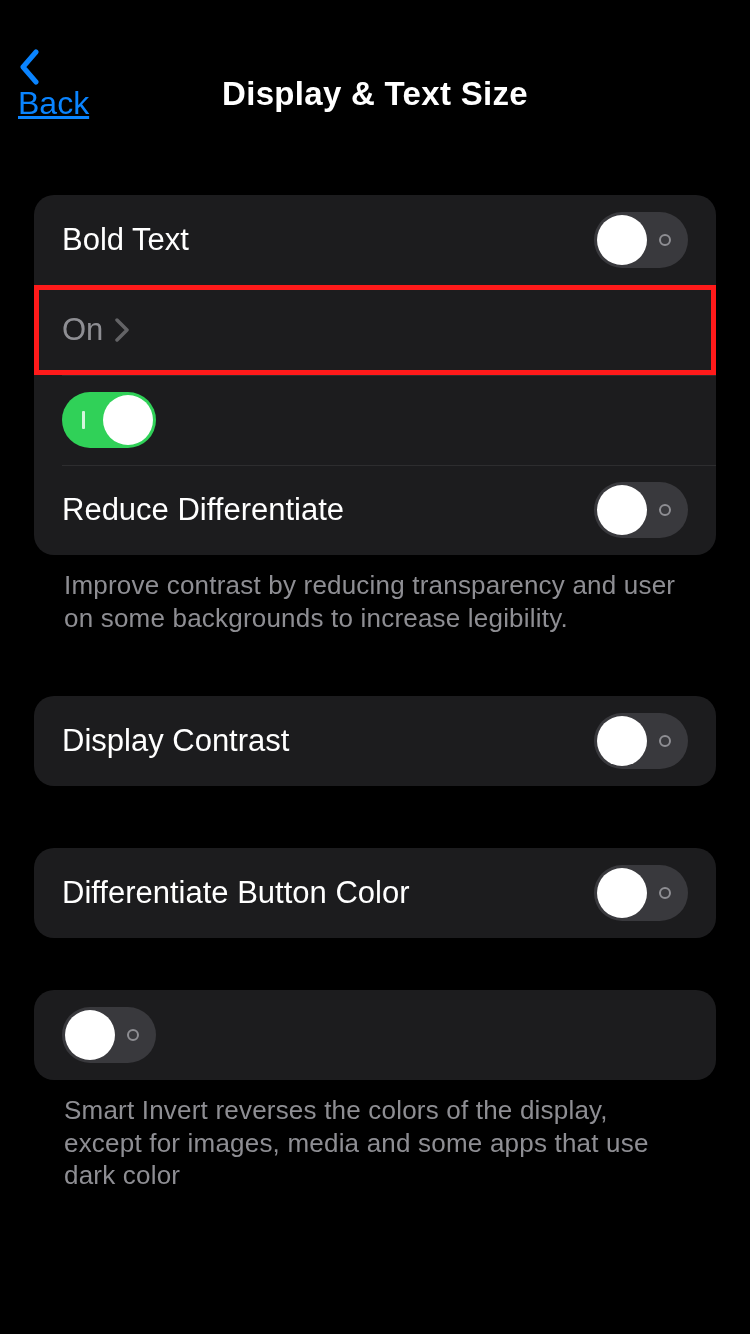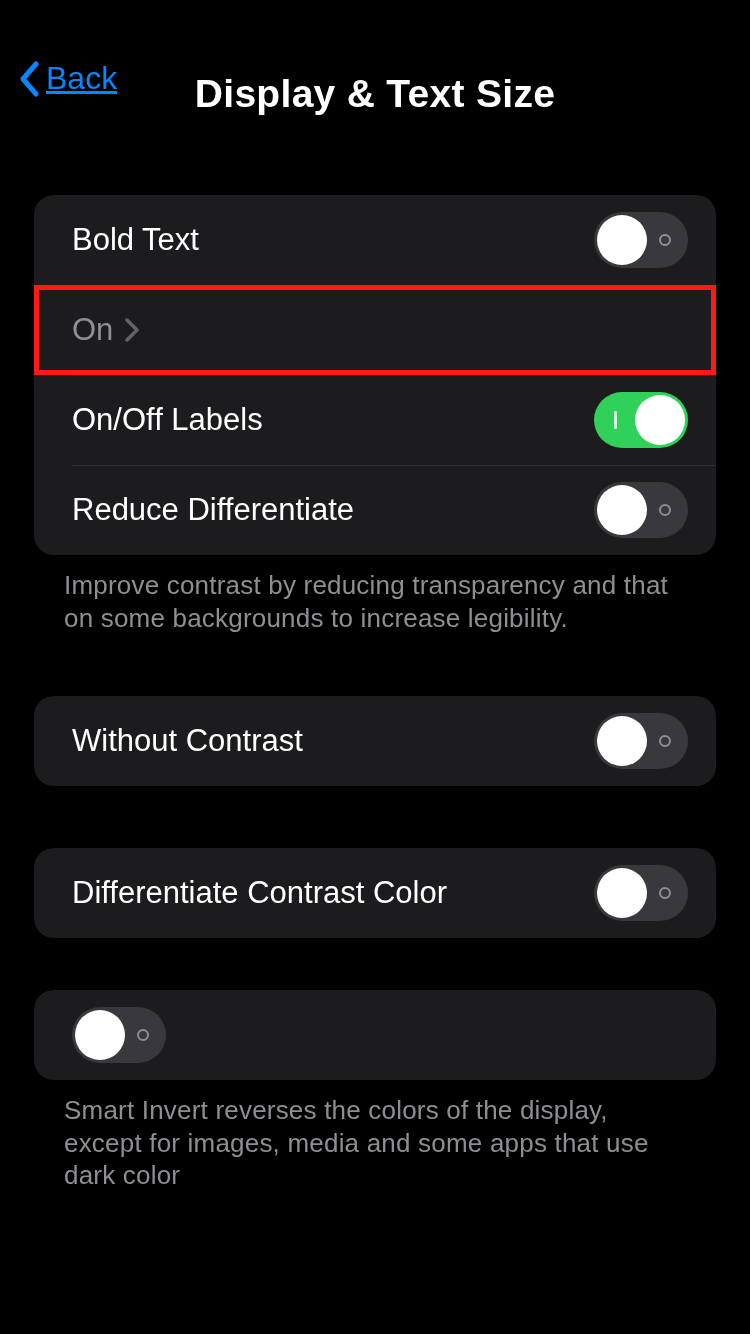--- a/index.html
+++ b/index.html
@@ -13,61 +13,60 @@
     }
     .header {
       display: flex;
       align-items: center;
       padding: 58px 20px 0 20px;
       height: 130px;
       position: relative;
     }
     .back-btn {
       display: flex;
-      align-items: center;
       position: absolute;
       left: 18px;
-      top: 60px;
+      top: 49px;
       cursor: pointer;
+      flex-direction: column;
     }
     .back-chevron {
       width: 22px;
       height: 36px;
       margin-right: 6px;
     }
     .back-label {
       color: #0a84ff;
       font-size: 32px;
       text-decoration: underline;
       font-weight: 400;
     }
     .page-title {
       width: 100%;
       text-align: center;
       color: #fff;
-      font-size: 39px;
+      font-size: 33px;
       font-weight: 600;
       letter-spacing: 0.3px;
     }
     .content {
       padding: 65px 34px 0 34px;
     }
     .group {
       background: #1c1c1e;
       border-radius: 20px;
       overflow: hidden;
     }
     .row {
       display: flex;
       align-items: center;
       justify-content: space-between;
       min-height: 90px;
       padding: 0 28px;
       position: relative;
-      margin-left: 10px;
     }
     .row + .row::before {
       content: "";
       position: absolute;
       top: 0;
       left: 28px;
       right: 0;
       height: 1px;
       background: #2d2d2f;
     }
@@ -174,55 +173,54 @@
       <div class="row-right">
         <span class="detail-text">On</span>
         <svg class="chevron" viewBox="0 0 14 24">
           <polyline points="2,2 12,12 2,22" fill="none" stroke="#636366" stroke-width="3.5" stroke-linecap="round" stroke-linejoin="round"></polyline>
         </svg>
       </div>
     </div>
 
 
     <div class="row">
-      <span class="row-label">On/Off Labels</span>
       <div class="toggle on">
         <div class="toggle-bar"></div>
         <div class="knob"></div>
       </div>
     </div>
 
     <div class="row">
       <span class="row-label">Reduce Differentiate</span>
       <div class="toggle off">
         <div class="knob"></div>
         <div class="toggle-dot"></div>
       </div>
     </div>
 
   </div>
-  <div class="footer-text">Improve contrast by reducing transparency and that on some backgrounds to increase legibility.</div>
+  <div class="footer-text">Improve contrast by reducing transparency and user on some backgrounds to increase legibility.</div>
 
   <div class="section-gap"></div>
 
   <div class="group">
     <div class="row">
-      <span class="row-label">Without Contrast</span>
+      <span class="row-label">Display Contrast</span>
       <div class="toggle off">
         <div class="knob"></div>
         <div class="toggle-dot"></div>
       </div>
     </div>
   </div>
 
   <div class="section-gap"></div>
 
   <div class="group">
     <div class="row">
-      <span class="row-label">Differentiate Contrast Color</span>
+      <span class="row-label">Differentiate Button Color</span>
       <div class="toggle off">
         <div class="knob"></div>
         <div class="toggle-dot"></div>
       </div>
     </div>
   </div>
 
   <div class="section-gap-small"></div>
 
   <div class="group">

